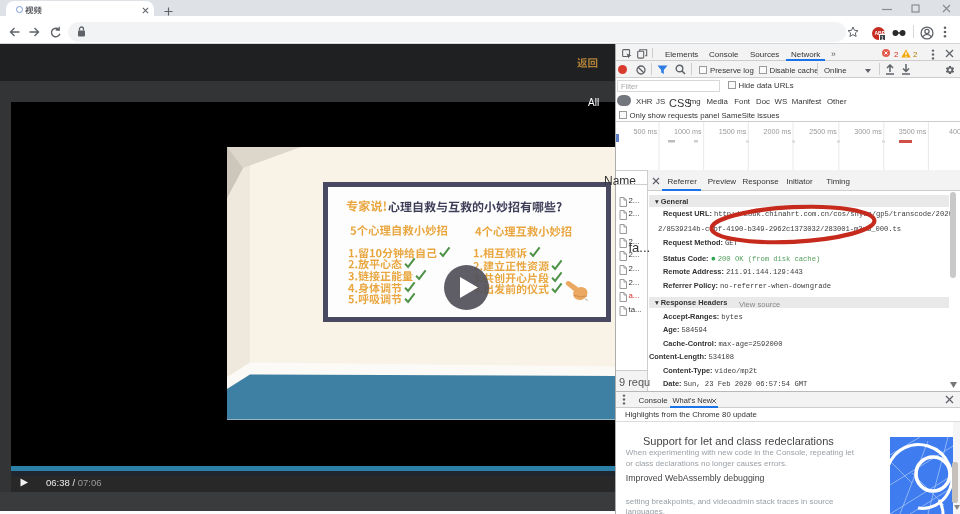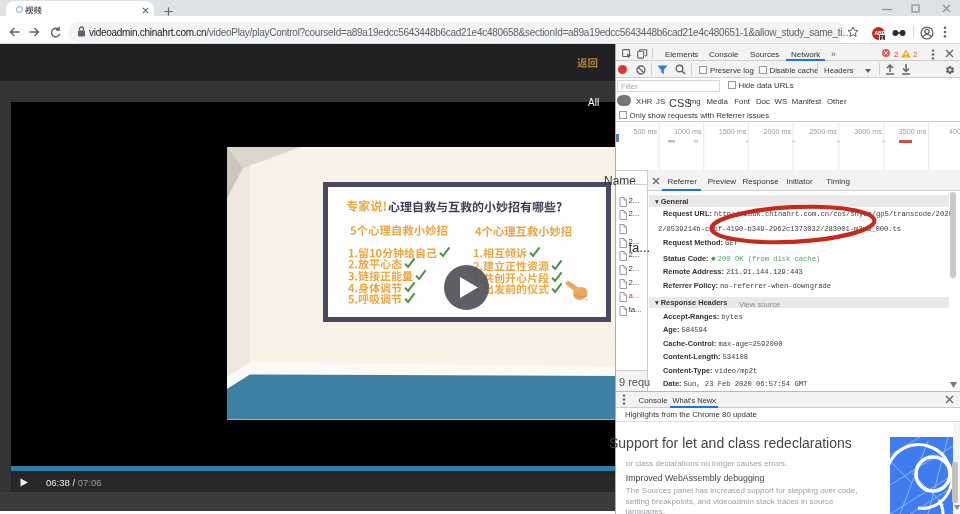--- a/index.html
+++ b/index.html
@@ -33,21 +33,20 @@
 <path d="M10.5 6H1.5M5.5 2L1.5 6L5.5 10" stroke="#5f6368" stroke-width="1.4" fill="none"></path>
 <path d="M20.5 6H29.5M25.5 2L29.5 6L25.5 10" stroke="#5f6368" stroke-width="1.4" fill="none"></path>
 <path d="M49.8 3.4A4.3 4.3 0 1 0 50.9 7.8M50.3 0.8l-0.2 3.4 -3.4 -0.4" stroke="#5f6368" stroke-width="1.4" fill="none"></path>
 </svg>
 <div class="abs" style="left:68px;top:21.5px;width:778px;height:20px;border-radius:10px;background:#f1f3f4"></div>
 
 <svg class="abs" style="left:77px;top:26px" width="9" height="11" viewBox="0 0 9 11">
       <rect x="1" y="4.5" width="7" height="6" rx="1" fill="#5f6368"></rect>
       <path d="M2.5 4.5V3a2 2 0 0 1 4 0v1.5" stroke="#5f6368" stroke-width="1.3" fill="none"></path>
     </svg>
-<div class="t" style="left:89px;top:26.5px;font-size:10px;letter-spacing:-0.28px;color:#5f6368"><span style="color:#202124">videoadmin.chinahrt.com.cn</span>/videoPlay/playControl?courseId=a89a19edcc5643448b6cad21e4c480658&amp;sectionId=a89a19edcc5643448b6cad21e4c480651-1&amp;allow_study_same_ti…</div>
 
 <svg class="abs" style="left:847px;top:26px" width="12" height="12" viewBox="0 0 24 24">
       <path d="M12 2l2.9 6.6 7.1.6-5.4 4.7 1.6 7-6.2-3.7-6.2 3.7 1.6-7L2 9.2l7.1-.6z" fill="none" stroke="#5f6368" stroke-width="2"></path>
     </svg>
 
 <div class="abs" style="left:872px;top:26.5px;width:13px;height:13px;border-radius:50%;background:#c52b20"></div>
 <div class="t" style="left:874.5px;top:30px;font-size:5px;font-weight:bold;color:#fff">ABP</div>
 <div class="abs" style="left:879px;top:34px;width:7px;height:7px;background:#3e4347;border:1px solid #fff"></div>
 <div class="t" style="left:880.7px;top:34.5px;font-size:5.5px;color:#fff">1</div>
 
@@ -212,21 +211,21 @@
 <svg class="abs" style="left:675px;top:64px" width="11" height="11" viewBox="0 0 11 11">
       <circle cx="4.5" cy="4.5" r="3.3" fill="none" stroke="#5f6368" stroke-width="1.4"></circle>
       <path d="M7 7l3 3" stroke="#5f6368" stroke-width="1.6"></path>
     </svg>
 <div class="abs" style="left:691px;top:63px;width:1px;height:12px;background:#cdcdcd"></div>
 <div class="abs" style="left:698.5px;top:65.5px;width:8px;height:8px;background:#fafafa;border:1px solid #9a9a9a"></div>
 <div class="t" style="left:710px;top:65.5px;font-size:7.8px;color:#333">Preserve log</div>
 <div class="abs" style="left:759px;top:65.5px;width:8px;height:8px;background:#fafafa;border:1px solid #9a9a9a"></div>
 <div class="t" style="left:769.5px;top:65.5px;font-size:7.8px;color:#333">Disable cache</div>
 <div class="abs" style="left:817px;top:63px;width:1px;height:12px;background:#cdcdcd"></div>
-<div class="t" style="left:824px;top:65.5px;font-size:7.8px;color:#333">Headers</div>
+<div class="t" style="left:824px;top:65.5px;font-size:7.8px;color:#333">Online</div>
 <svg class="abs" style="left:865px;top:68.5px" width="6" height="4" viewBox="0 0 6 4">
       <polygon points="0,0 6,0 3,4" fill="#5f6368"></polygon>
     </svg>
 <div class="abs" style="left:879px;top:63px;width:1px;height:12px;background:#cdcdcd"></div>
 <svg class="abs" style="left:885px;top:64px" width="10" height="11" viewBox="0 0 10 11">
       <path d="M5 8V1M2 4l3-3 3 3" stroke="#5f6368" stroke-width="1.5" fill="none"></path>
       <path d="M1 10h8" stroke="#5f6368" stroke-width="1.5"></path>
     </svg>
 <svg class="abs" style="left:901px;top:64px" width="10" height="11" viewBox="0 0 10 11">
       <path d="M5 0v7M2 4.5l3 3 3-3" stroke="#5f6368" stroke-width="1.5" fill="none"></path>
@@ -248,21 +247,21 @@
     <div class="t" style="left:669px;top:96.5px;font-size:11px;color:#333">CSS</div>
     <div class="t" style="left:687.6px;top:96.5px;font-size:7.8px;color:#333">Img</div>
     <div class="t" style="left:706.6px;top:96.5px;font-size:7.8px;color:#333">Media</div>
     <div class="t" style="left:734.3px;top:96.5px;font-size:7.8px;color:#333">Font</div>
     <div class="t" style="left:756px;top:96.5px;font-size:7.8px;color:#333">Doc</div>
     <div class="t" style="left:774.6px;top:96.5px;font-size:7.8px;color:#333">WS</div>
     <div class="t" style="left:791.8px;top:96.5px;font-size:7.8px;color:#333">Manifest</div>
     <div class="t" style="left:827px;top:96.5px;font-size:7.8px;color:#333">Other</div>
 
 <div class="abs" style="left:618.5px;top:111px;width:8px;height:8px;background:#fafafa;border:1px solid #9a9a9a"></div>
-<div class="t" style="left:629.5px;top:111px;font-size:7.8px;color:#333">Only show requests with Referrer issues</div>
+<div class="t" style="left:629.5px;top:111px;font-size:7.8px;color:#333">Only show requests panel SameSite issues</div>
 <div class="abs" style="left:616px;top:121px;width:344px;height:1px;background:#cdcdcd"></div>
 
 <svg class="abs" style="left:616px;top:122px" width="344" height="48" viewBox="0 0 344 48">
 <g stroke="#e8e8e8" stroke-width="1">
 <path d="M43 0V48M87.7 0V48M132.3 0V48M177 0V48M222.9 0V48M267.8 0V48M312.4 0V48"></path>
 </g>
 <g font-size="7.2" fill="#9a9a9a" text-anchor="end" font-family="Liberation Sans">
 <text x="41" y="12">500 ms</text>
         <text x="85.7" y="12">1000 ms</text>
         <text x="130.3" y="12">1500 ms</text>
@@ -352,21 +351,21 @@
 <div class="t" style="left:663px;top:238px;font-size:7.4px;color:#333"><b>Request Method:</b> <span class="mono">GET</span></div>
 <div class="t" style="left:663px;top:252.5px;font-size:7.4px;color:#333"><b>Status Code:</b> <span style="color:#2fa84f;font-size:8.5px">●</span> <span class="mono" style="color:#55a05e">200 OK (from disk cache)</span></div>
 <div class="t" style="left:663px;top:266.5px;font-size:7.4px;color:#333"><b>Remote Address:</b> <span class="mono">211.91.144.129:443</span></div>
 <div class="t" style="left:663px;top:280.5px;font-size:7.4px;color:#333"><b>Referrer Policy:</b> <span class="mono">no-referrer-when-downgrade</span></div>
 <div class="abs" style="left:648.6px;top:296.5px;width:300px;height:11.8px;background:#e9e9e9"></div>
 <div class="t" style="left:655px;top:298px;font-size:7.4px;color:#333">▾ <b>Response Headers</b></div>
 <div class="t" style="left:739px;top:299.5px;font-size:7.6px;color:#888">View source</div>
 <div class="t" style="left:663px;top:311.5px;font-size:7.4px;color:#333"><b>Accept-Ranges:</b> <span class="mono">bytes</span></div>
 <div class="t" style="left:663px;top:325px;font-size:7.4px;color:#333"><b>Age:</b> <span class="mono">584594</span></div>
 <div class="t" style="left:663px;top:338.5px;font-size:7.4px;color:#333"><b>Cache-Control:</b> <span class="mono">max-age=2592000</span></div>
-<div class="t" style="left:663px;top:352px;font-size:7.4px;color:#333"><b>Content-Length:</b> <span class="mono">534108</span></div>
+<div class="t" style="left:649px;top:352px;font-size:7.4px;color:#333"><b>Content-Length:</b> <span class="mono">534108</span></div>
 <div class="t" style="left:663px;top:365.5px;font-size:7.4px;color:#333"><b>Content-Type:</b> <span class="mono">video/mp2t</span></div>
 <div class="t" style="left:663px;top:379px;font-size:7.4px;color:#333"><b>Date:</b> <span class="mono">Sun, 23 Feb 2020 06:57:54 GMT</span></div>
 
 <svg class="abs" style="left:706px;top:202px" width="176" height="46" viewBox="0 0 176 46">
 <ellipse cx="87" cy="22.5" rx="81.5" ry="17.3" fill="none" stroke="#c62a1c" stroke-width="4.2" transform="rotate(-2.8 87 22.5)"></ellipse>
 </svg>
 
 <div class="abs" style="left:949.5px;top:192px;width:6px;height:86px;background:#c9c9c9;border-radius:3px"></div>
 <svg class="abs" style="left:950px;top:382px" width="7" height="6" viewBox="0 0 7 6">
       <polygon points="0,0 7,0 3.5,6" fill="#777"></polygon>
@@ -383,24 +382,24 @@
 <svg class="abs" style="left:711px;top:397.5px" width="6" height="6" viewBox="0 0 8 8">
       <path d="M1 1L7 7M7 1L1 7" stroke="#5f6368" stroke-width="1.3"></path>
     </svg>
 <div class="abs" style="left:669.5px;top:405.5px;width:48px;height:2px;background:#1a73e8"></div>
 <svg class="abs" style="left:945px;top:395px" width="9" height="9" viewBox="0 0 9 9">
       <path d="M1 1L8 8M8 1L1 8" stroke="#5f6368" stroke-width="1.3"></path>
     </svg>
 <div class="t" style="left:625px;top:410px;font-size:7.8px;color:#333">Highlights from the Chrome 80 update</div>
 <div class="abs" style="left:616px;top:420.5px;width:344px;height:1px;background:#dcdcdc"></div>
 
-<div class="t" style="left:609px;top:435px;font-size:14px;color:#444">Support for let and class redeclarations</div>
+<div class="t" style="left:643px;top:435px;font-size:11px;color:#444">Support for let and class redeclarations</div>
+<div class="t" style="left:625.8px;top:448px;font-size:8px;color:#9aa0a6">When experimenting with new code in the Console, repeating let</div>
 <div class="t" style="left:625.8px;top:458.5px;font-size:8px;color:#9aa0a6">or class declarations no longer causes errors.</div>
 <div class="t" style="left:625.8px;top:473px;font-size:8.8px;color:#444">Improved WebAssembly debugging</div>
-<div class="t" style="left:625.8px;top:486px;font-size:8px;color:#9aa0a6">The Sources panel has increased support for stepping over code,</div>
 <div class="t" style="left:625.8px;top:496.5px;font-size:8px;color:#9aa0a6">setting breakpoints, and videoadmin stack traces in source</div>
 <div class="t" style="left:625.8px;top:507px;font-size:8px;color:#9aa0a6">languages.</div>
 
 <svg class="abs" style="left:890px;top:437px" width="63" height="77" viewBox="0 0 63 77">
 <rect width="63" height="77" fill="#3e7cf0"></rect>
 <g stroke="#bdd4fa" stroke-width="0.8" opacity="0.8">
 <path d="M0 18L30 0M0 48L63 9M0 77L63 38M20 77L63 50M38 4L10 77M58 0L38 77M22 36l32 32M2 26l20 20"></path>
 </g>
 <g stroke="#ffffff" fill="none">
 <circle cx="43" cy="37" r="17" stroke-width="3.6"></circle>

